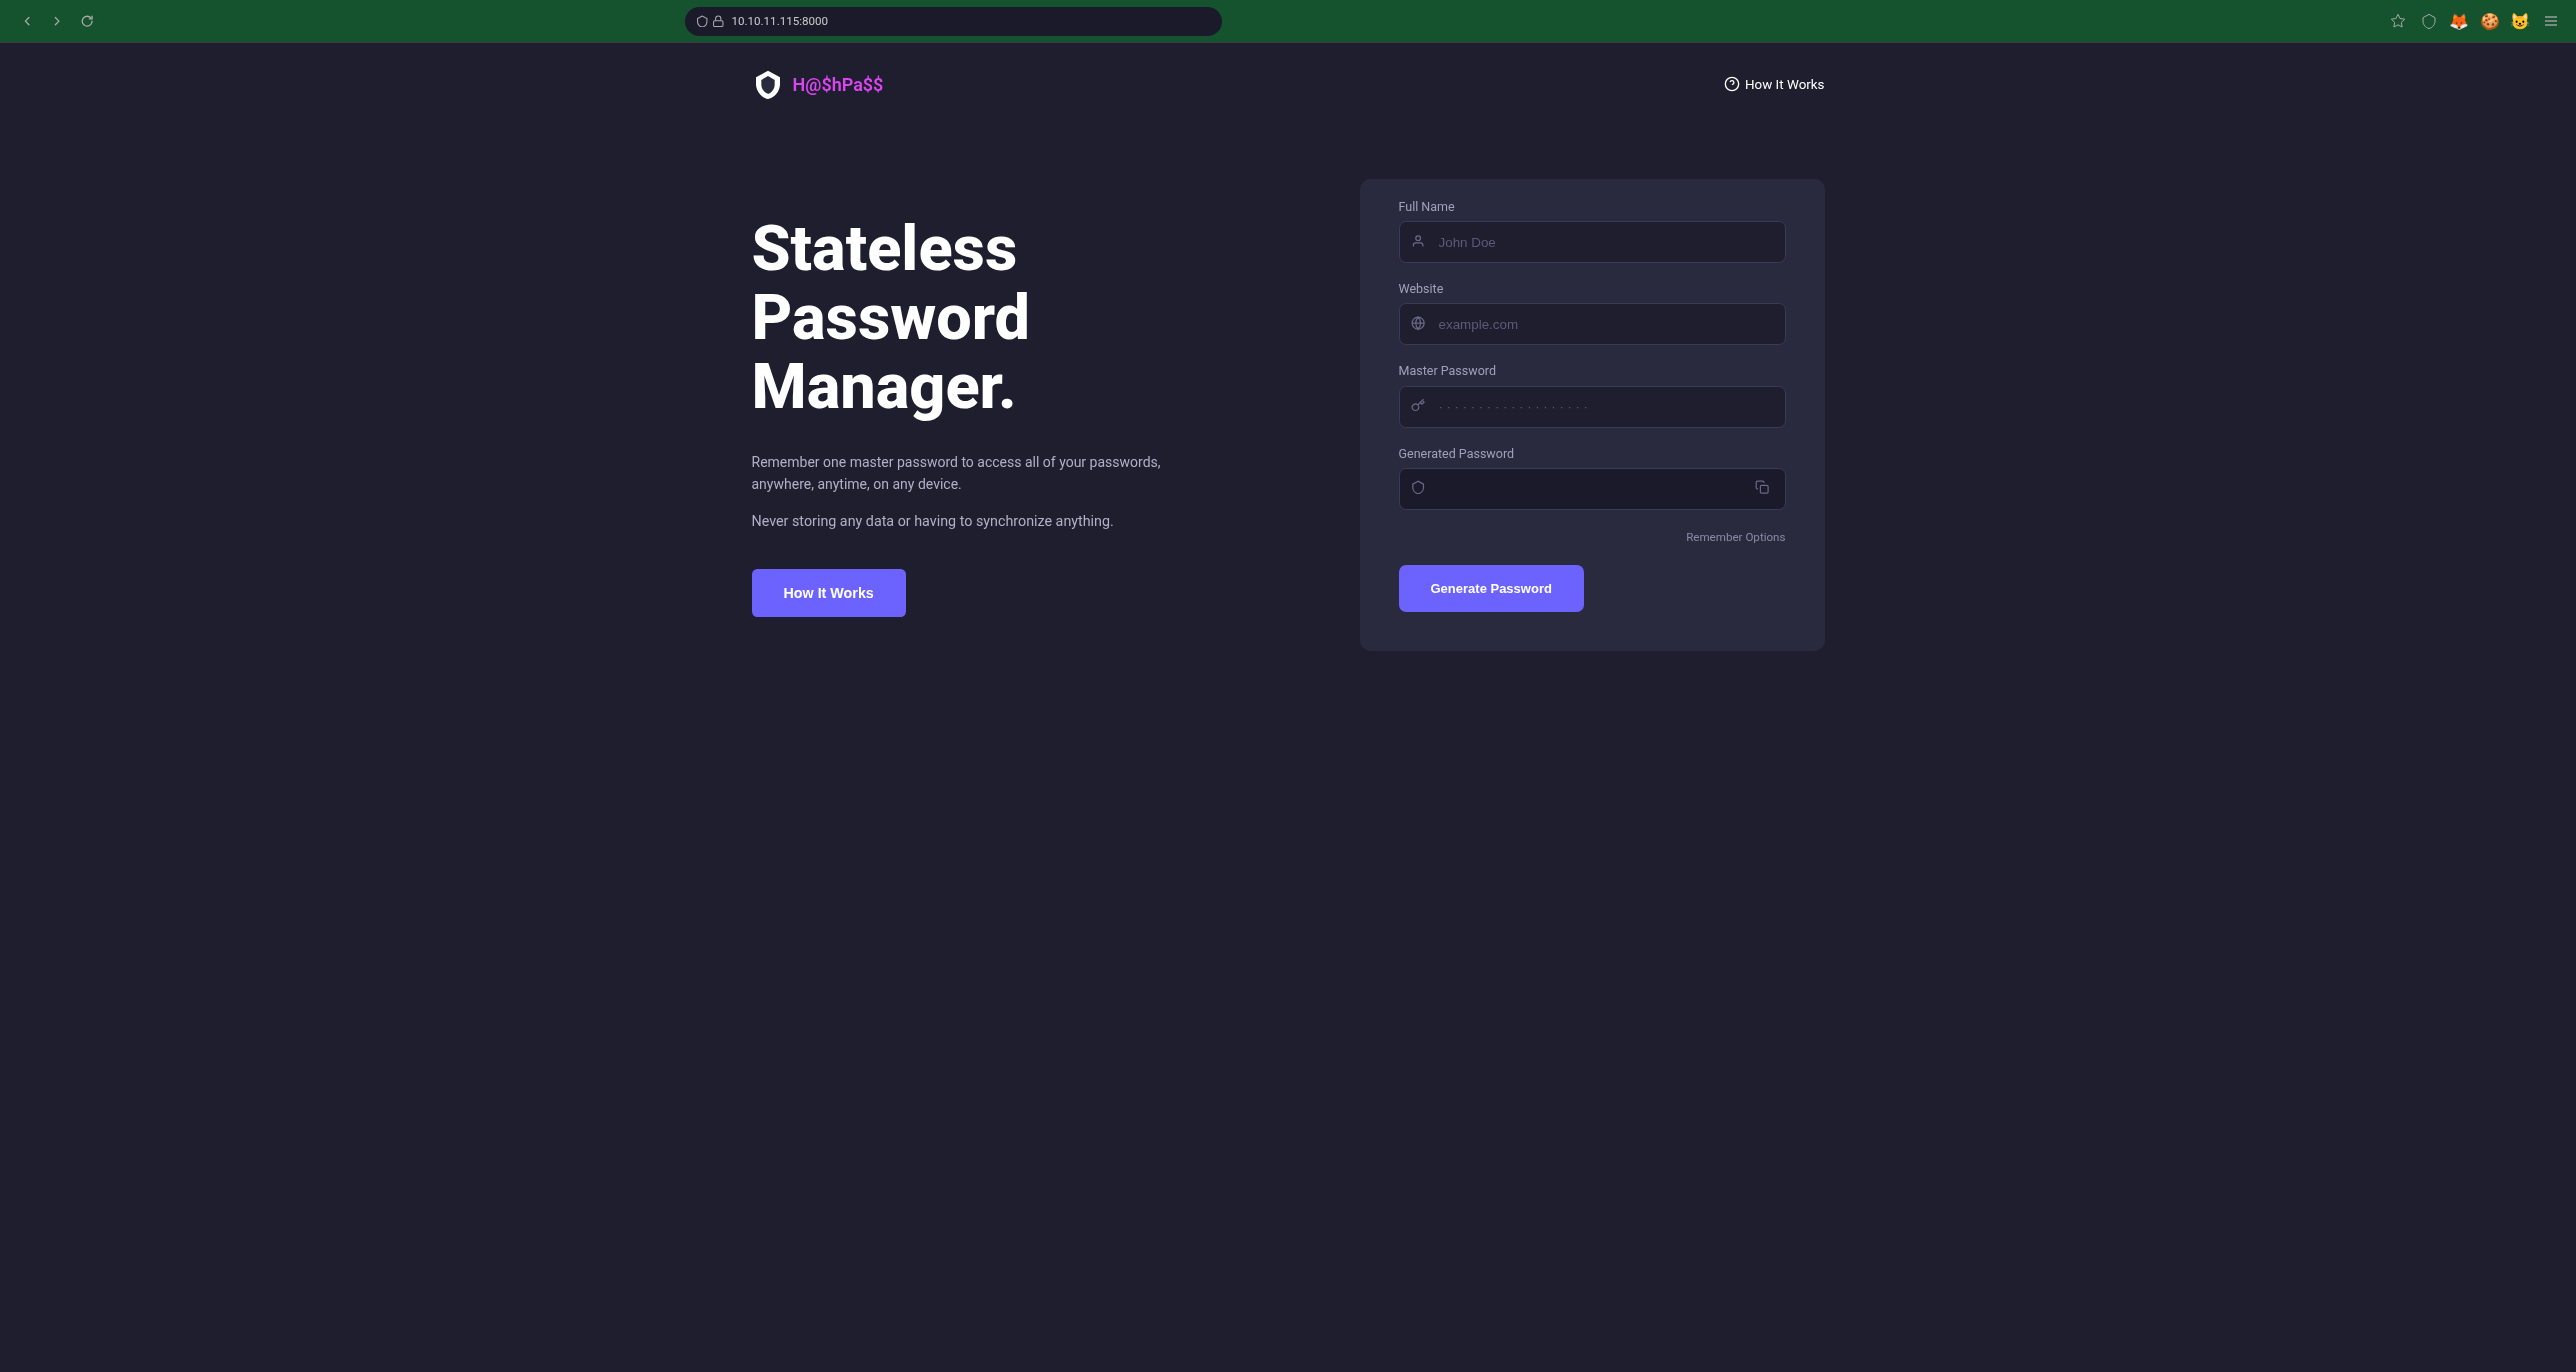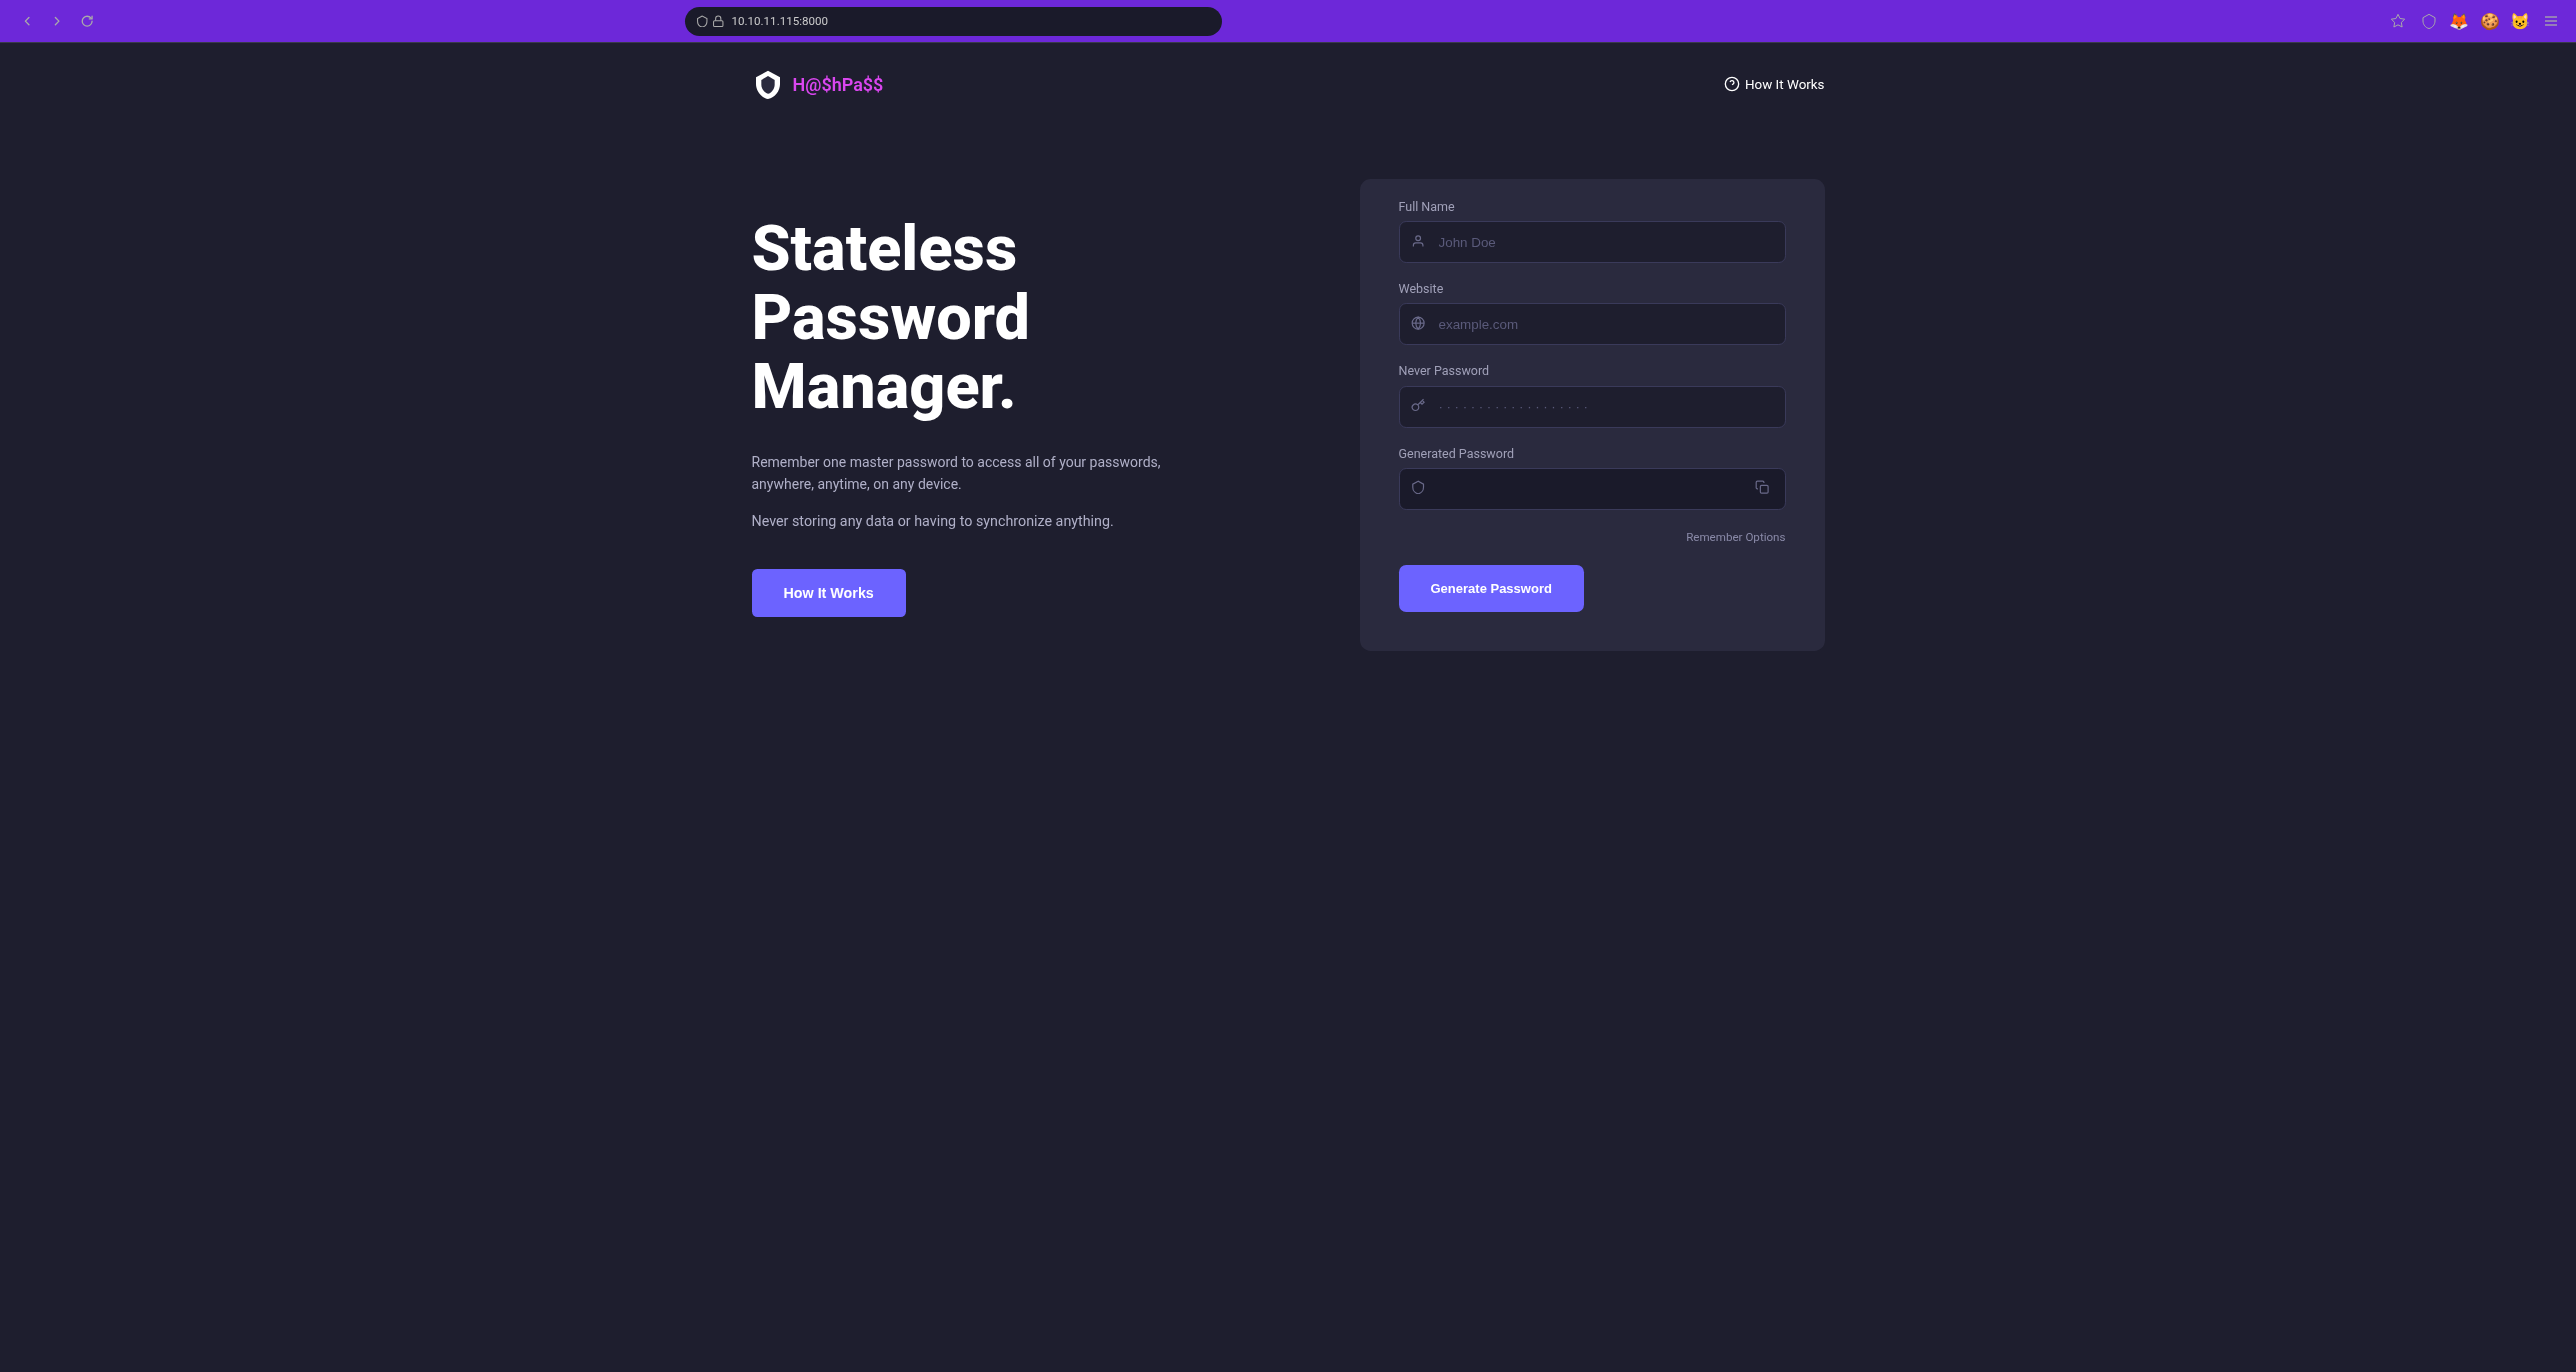--- a/index.html
+++ b/index.html
@@ -11,21 +11,21 @@
     body {
       font-family: -apple-system, BlinkMacSystemFont, 'Segoe UI', Roboto, sans-serif;
       background-color: #1e1e2e;
       color: #ffffff;
       min-height: 100vh;
       overflow-x: hidden;
     }
 
     
     .browser-chrome {
-      background: #6d28d9;
+      background: #14532d;
       height: 43px;
       display: flex;
       align-items: center;
       padding: 0 14.3px;
       gap: 4px;
       border-bottom: 0.9px solid #3a3a4a;
     }
 
     .browser-nav-buttons {
       display: flex;
@@ -404,21 +404,21 @@
               <line x1="2" y1="12" x2="22" y2="12"></line>
               <path d="M12 2a15.3 15.3 0 0 1 4 10 15.3 15.3 0 0 1-4 10 15.3 15.3 0 0 1-4-10 15.3 15.3 0 0 1 4-10z"></path>
             </svg>
           </span>
           <input class="form-input" type="text" placeholder="example.com" style="">
         </div>
       </div>
 
       
       <div class="form-group">
-        <label class="form-label">Never Password</label>
+        <label class="form-label">Master Password</label>
         <div class="form-input-wrapper">
           <span class="form-input-icon">
             <svg width="14.3" height="14.3" viewBox="0 0 24 24" fill="none" stroke="#6a6a8a" stroke-width="2">
               <path d="M21 2l-2 2m-7.61 7.61a5.5 5.5 0 1 1-7.778 7.778 5.5 5.5 0 0 1 7.777-7.777zm0 0L15.5 7.5m0 0l3 3L22 7l-3-3m-3.5 3.5L19 4"></path>
             </svg>
           </span>
           <input class="form-input password-input" type="password" style="letter-spacing: 3.6px; color: rgb(106, 106, 138);" placeholder="···················">
         </div>
       </div>
 

